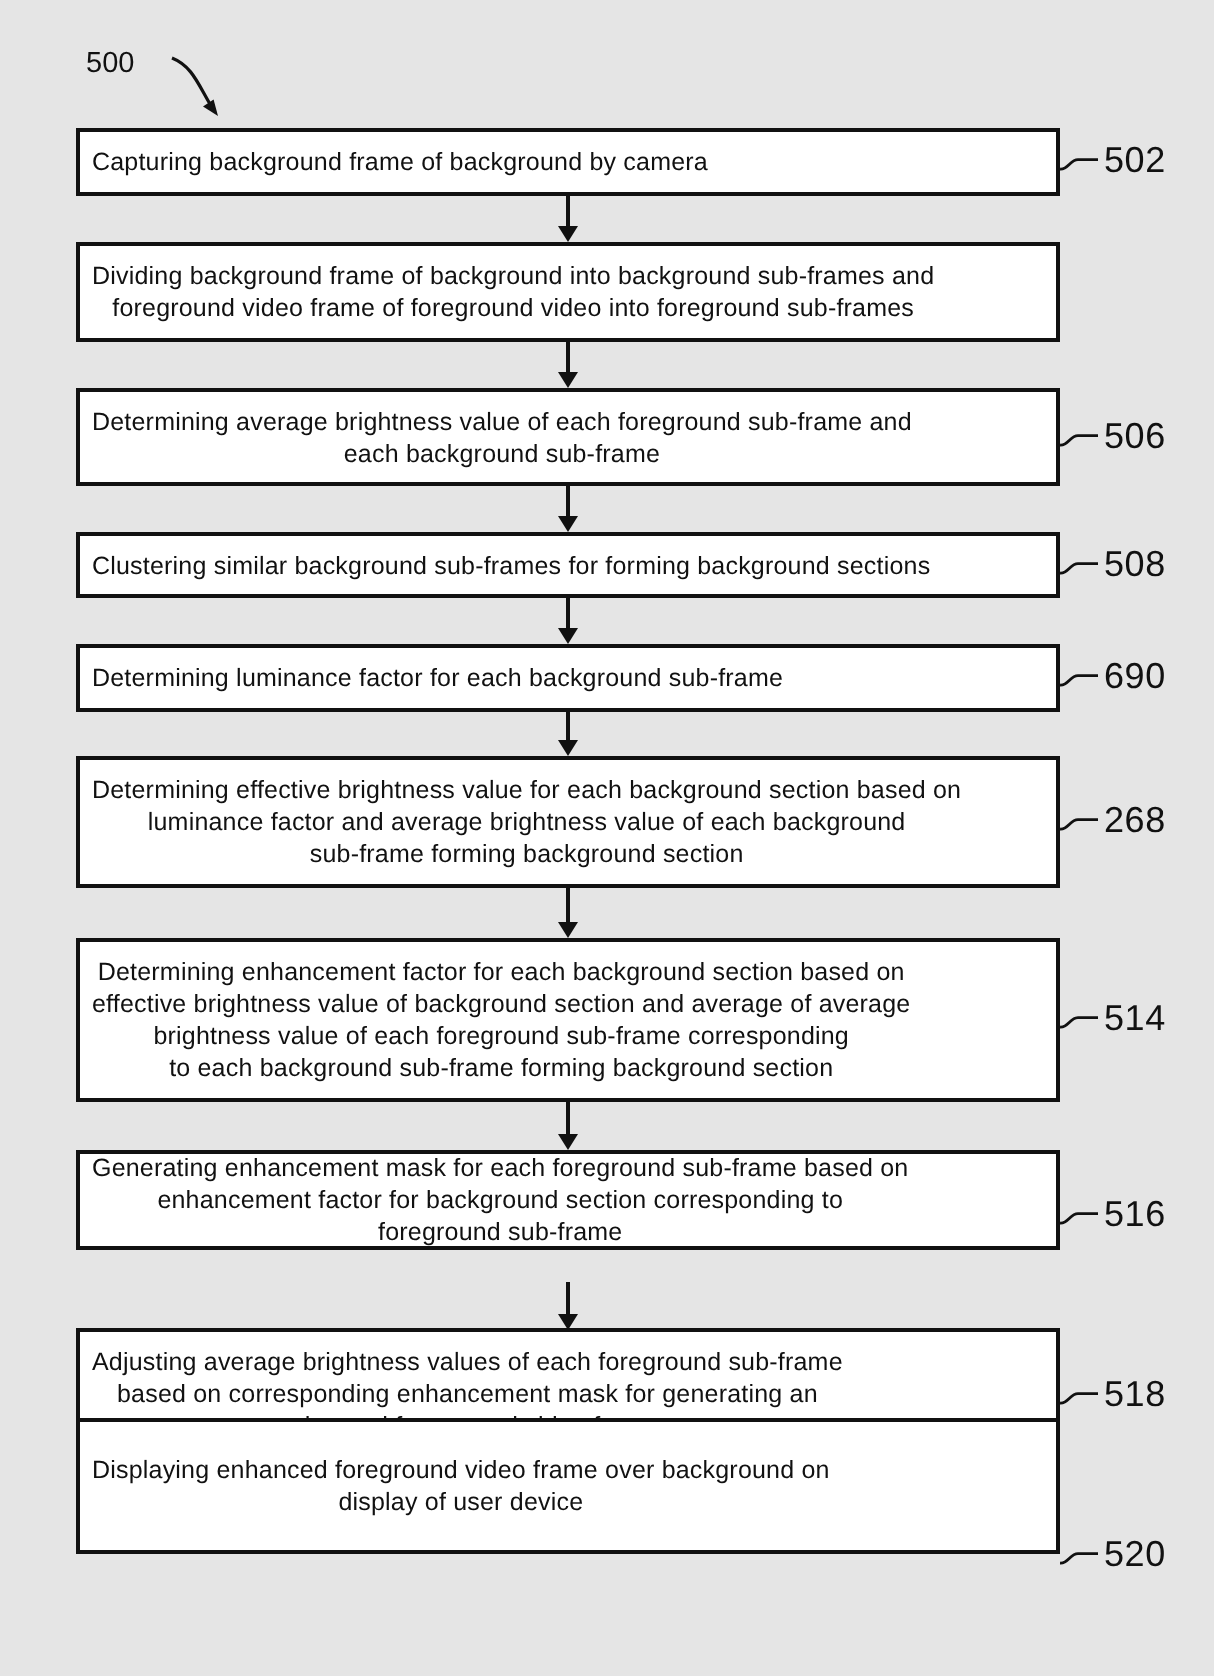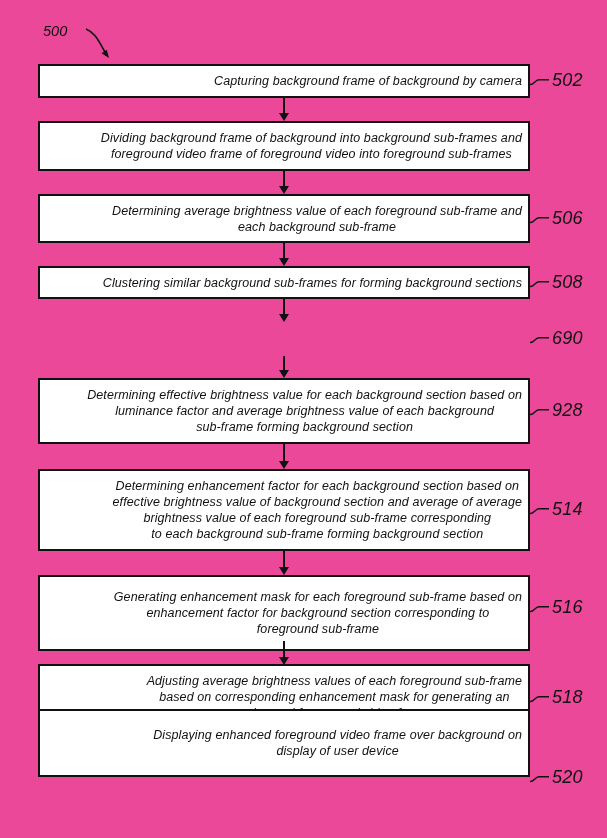--- a/index.html
+++ b/index.html
@@ -4,36 +4,35 @@
 <style>
   html, body {
     margin: 0;
     padding: 0;
     background: #ffffff;
   }
   #figure {
     position: relative;
     width: 607px;
     height: 838px;
-    background: #ec4899;
+    background: #e5e5e5;
     font-family: "Liberation Sans", "DejaVu Sans", sans-serif;
     color: #111111;
     overflow: hidden;
-    font-style: italic;
   }
   .box {
     position: absolute;
     left: 38px;
     width: 492px;
     box-sizing: border-box;
     border: 2px solid #111111;
     background: #ffffff;
     display: flex;
     align-items: center;
-    justify-content: flex-end;
+    justify-content: flex-start;
   }
   .box-text {
     white-space: pre-line;
     text-align: center;
     font-size: 12.5px;
     line-height: 16px;
     letter-spacing: 0.1px;
     padding: 0 6px;
   }
   .ref {
@@ -139,41 +138,44 @@
     <svg class="tick" width="20" height="12" viewBox="0 0 20 12">
       <path d="M0,9.5 C4,10 5,4.8 9,4.8 L19,4.8" fill="none" stroke="#111111" stroke-width="1.4"></path>
     </svg>
     <span class="refnum">508</span>
   </div>
   <div class="arrow" style="top:299px;height:23px">
       <div class="line"></div>
       <div class="head"></div>
     </div>
 
+  <div class="box" style="top:322px;height:34px">
+    <div class="box-text">Determining luminance factor for each background sub-frame</div>
+  </div>
   <div class="ref" style="top:322px;height:34px">
     <svg class="tick" width="20" height="12" viewBox="0 0 20 12">
       <path d="M0,9.5 C4,10 5,4.8 9,4.8 L19,4.8" fill="none" stroke="#111111" stroke-width="1.4"></path>
     </svg>
     <span class="refnum">690</span>
   </div>
   <div class="arrow" style="top:356px;height:22px">
       <div class="line"></div>
       <div class="head"></div>
     </div>
 
   <div class="box" style="top:378px;height:66px">
     <div class="box-text">Determining effective brightness value for each background section based on
 luminance factor and average brightness value of each background
 sub-frame forming background section</div>
   </div>
   <div class="ref" style="top:378px;height:66px">
     <svg class="tick" width="20" height="12" viewBox="0 0 20 12">
       <path d="M0,9.5 C4,10 5,4.8 9,4.8 L19,4.8" fill="none" stroke="#111111" stroke-width="1.4"></path>
     </svg>
-    <span class="refnum">928</span>
+    <span class="refnum">268</span>
   </div>
   <div class="arrow" style="top:444px;height:25px">
       <div class="line"></div>
       <div class="head"></div>
     </div>
 
   <div class="box" style="top:469px;height:82px">
     <div class="box-text">Determining enhancement factor for each background section based on
 effective brightness value of background section and average of average
 brightness value of each foreground sub-frame corresponding
@@ -183,21 +185,21 @@
     <svg class="tick" width="20" height="12" viewBox="0 0 20 12">
       <path d="M0,9.5 C4,10 5,4.8 9,4.8 L19,4.8" fill="none" stroke="#111111" stroke-width="1.4"></path>
     </svg>
     <span class="refnum">514</span>
   </div>
   <div class="arrow" style="top:551px;height:24px">
       <div class="line"></div>
       <div class="head"></div>
     </div>
 
-  <div class="box" style="top:575px;height:76px">
+  <div class="box" style="top:575px;height:50px">
     <div class="box-text">Generating enhancement mask for each foreground sub-frame based on
 enhancement factor for background section corresponding to
 foreground sub-frame</div>
   </div>
   <div class="ref" style="top:575px;height:66px">
     <svg class="tick" width="20" height="12" viewBox="0 0 20 12">
       <path d="M0,9.5 C4,10 5,4.8 9,4.8 L19,4.8" fill="none" stroke="#111111" stroke-width="1.4"></path>
     </svg>
     <span class="refnum">516</span>
   </div>

